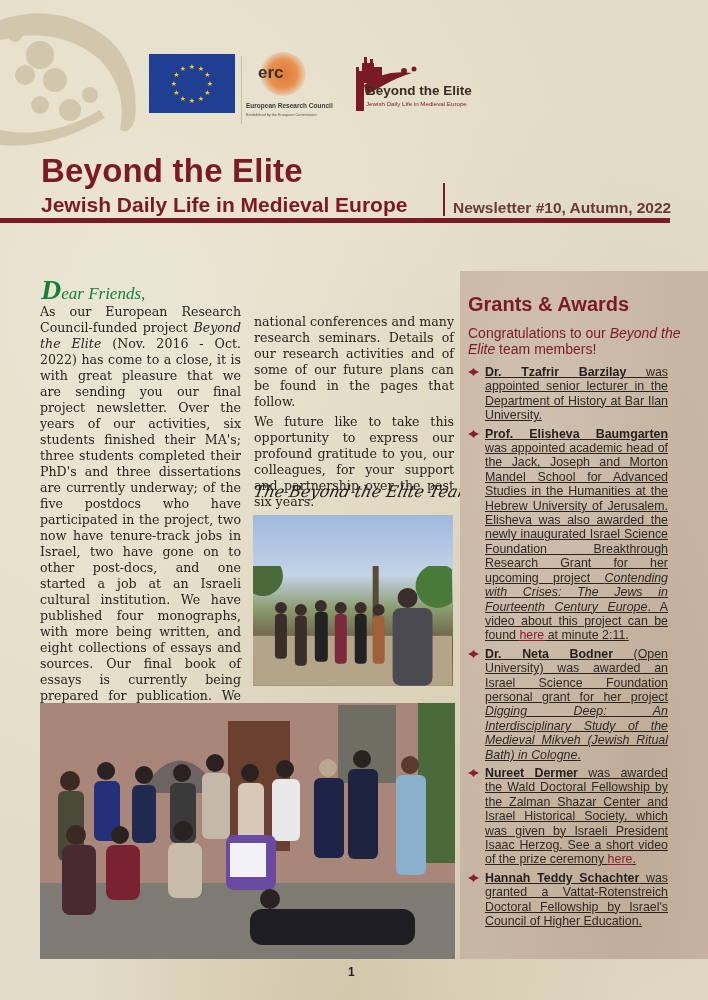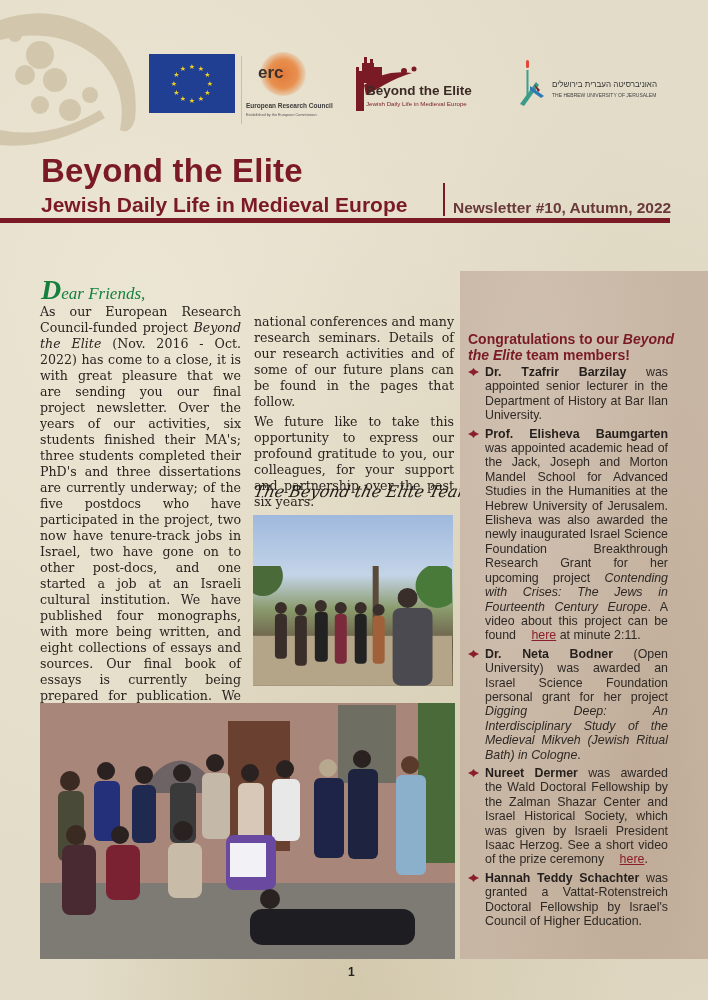--- a/index.html
+++ b/index.html
@@ -47,27 +47,27 @@
     background:linear-gradient(180deg,#9fb9dd 0%,#c4d4e8 35%,#8a9b6c 55%,#6a5a48 75%,#8c7a62 100%);}
   .photo-large{left:40px;top:703px;width:415px;height:256px;
     background:linear-gradient(180deg,#9c7a6a 0%,#a88a76 40%,#5a4e56 65%,#7a7470 85%,#8a8680 100%);}
   .people{position:absolute;bottom:0;left:0;right:0;height:70%;}
   
   .sidebar{position:absolute;left:460px;top:271px;width:248px;height:688px;
     background:#c8b6a4;
     background-image:radial-gradient(ellipse at 30% 20%,#d0c0b0 0%,rgba(208,192,176,0) 60%),
       radial-gradient(ellipse at 70% 80%,#bfab97 0%,rgba(191,171,151,0) 60%);}
   .sidebar-title{position:absolute;left:8px;top:22px;font-size:20px;font-weight:bold;color:#7a1a25;white-space:nowrap;}
-  .sidebar-intro{position:absolute;left:8px;top:60px;width:222px;font-size:14px;line-height:16px;font-weight:bold;color:#7a1a25;}
+  .sidebar-intro{position:absolute;left:8px;top:54px;width:222px;font-size:14px;line-height:16px;font-weight:normal;color:#7a1a25;}
   .sidebar-intro i{font-style:italic;}
-  .awards{position:absolute;left:8px;top:94px;width:200px;margin:0;padding:0;list-style:none;}
+  .awards{position:absolute;left:8px;top:94px;width:200px;margin:0;padding:0;list-style:none;text-decoration:underline;}
   .award{position:relative;padding-left:17px;font-size:12.4px;line-height:14.4px;color:#2f2925;text-align:justify;margin-bottom:4px;}
   .award b{color:#241f1c;}
   .bullet{position:absolute;left:0;top:3px;width:11px;height:8px;}
-  .award a{color:#8a1e2a;text-decoration:underline;margin-left:12px;}
+  .award a{color:#8a1e2a;text-decoration:underline;}
   .page-number{position:absolute;left:348px;top:965px;font-size:12px;font-weight:bold;color:#222;}
 </style>
 </head>
 <body>
 
 <svg class="corner-ornament" viewBox="0 0 150 150">
   <g fill="#cfc3a8" opacity="0.85">
     <path d="M0 20 Q60 0 110 40 Q140 70 135 120 Q130 135 120 130 Q128 90 100 60 Q60 25 0 40Z"></path>
     <circle cx="40" cy="55" r="14"></circle>
       <circle cx="25" cy="75" r="10"></circle>
@@ -119,31 +119,20 @@
           <rect x="2" y="12" width="3" height="5"></rect>
         <path d="M10 30 Q30 14 58 18 Q44 22 30 30 Q20 36 12 40Z"></path>
         <circle cx="50" cy="16" r="3"></circle>
           <circle cx="60" cy="14" r="2.5"></circle>
           <circle cx="40" cy="20" r="2"></circle>
       </g>
     </svg>
     <div class="bte-logo-title">Beyond the Elite</div>
     <div class="bte-logo-sub">Jewish Daily Life in Medieval Europe</div>
   </div>
-  <div class="huji">
-    <svg style="position:absolute;left:0;top:0" width="30" height="50" viewBox="0 0 30 50">
-      <rect x="8" y="0" width="3" height="8" fill="#e2473a" rx="1.5"></rect>
-      <rect x="8.5" y="10" width="2" height="28" fill="#3aa08c"></rect>
-      <path d="M2 44 L18 22 L21 25 L6 46Z" fill="#3a9b8a"></path>
-      <path d="M12 26 L26 36 L23 38 L12 30Z" fill="#2c7bb6"></path>
-      <path d="M16 24 L22 30 L20 32Z" fill="#7a1a25"></path>
-    </svg>
-    <div class="huji-he">האוניברסיטה העברית בירושלים</div>
-    <div class="huji-en">THE HEBREW UNIVERSITY OF JERUSALEM</div>
-  </div>
 </div>
 
 <div class="masthead-title">Beyond the Elite</div>
 <div class="masthead-subtitle">Jewish Daily Life in Medieval Europe</div>
 <div class="masthead-divider"></div>
 <div class="issue-label">Newsletter #10, Autumn, 2022</div>
 <div class="masthead-rule"></div>
 
 <div class="greeting"><span class="drop">D</span><span>ear Friends,</span></div>
 
@@ -220,20 +209,21 @@
       <circle cx="210" cy="120" r="10" fill="#d8c8b8"></circle>
         <rect x="186" y="132" width="50" height="55" rx="8" fill="#6a4aa0"></rect>
       <rect x="190" y="140" width="36" height="34" fill="#f2f2f6"></rect>
       <circle cx="230" cy="196" r="10" fill="#2a2220"></circle>
         <rect x="210" y="206" width="165" height="36" rx="12" fill="#1e1e22"></rect>
     </g>
   </svg>
 </div>
 
 <div class="sidebar">
+  <div class="sidebar-title">Grants &amp; Awards</div>
   <div class="sidebar-intro"><span>Congratulations to our </span><i>Beyond the Elite</i><span> team members!</span></div>
 
   <ul class="awards">
     <li class="award">
       <svg class="bullet" viewBox="0 0 11 8">
           <path d="M0 4 L4 2 L5.5 0 L7 2 L11 4 L7 6 L5.5 8 L4 6Z" fill="#8a1e2a"></path>
         </svg>
       <b>Dr. Tzafrir Barzilay</b><span> was appointed senior lecturer in the Department of History at Bar Ilan University.</span>
     </li>
     <li class="award">

